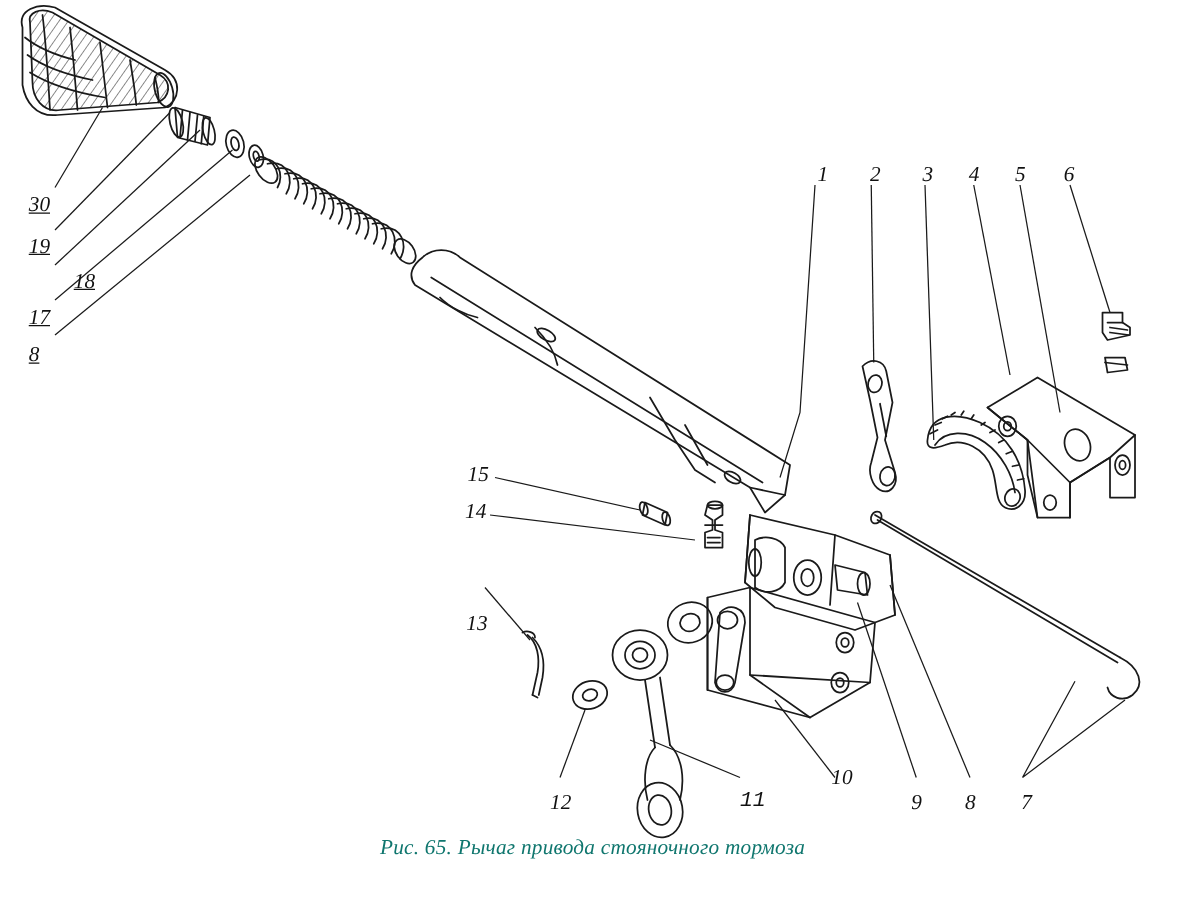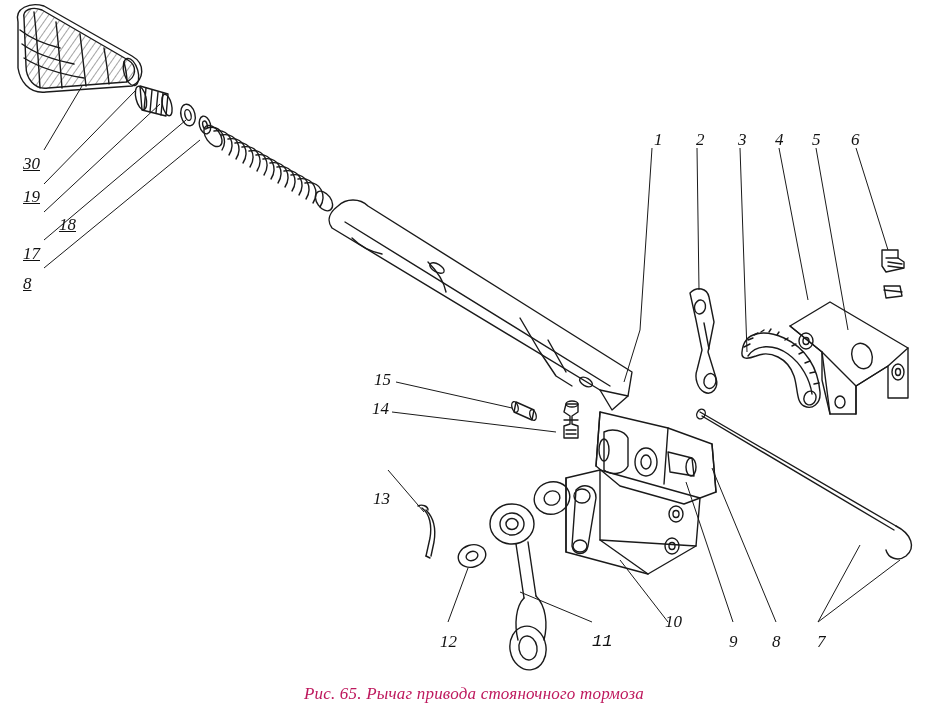--- a/index.html
+++ b/index.html
@@ -19,26 +19,26 @@
     position: absolute;
     left: 0;
     top: 0;
     width: 948px;
     height: 728px;
   }
   .caption {
     position: absolute;
     left: 0;
     right: 0;
-    bottom: 24px;
+    bottom: 40px;
     text-align: center;
     font-family: "Liberation Serif", serif;
     font-style: italic;
     font-size: 17px;
-    color: #be185d;
+    color: #0f766e;
     letter-spacing: 0.2px;
   }
   .callout {
     position: absolute;
     font-family: "Liberation Serif", serif;
     font-style: italic;
     font-size: 17px;
     color: #111111;
     line-height: 1;
     white-space: nowrap;

